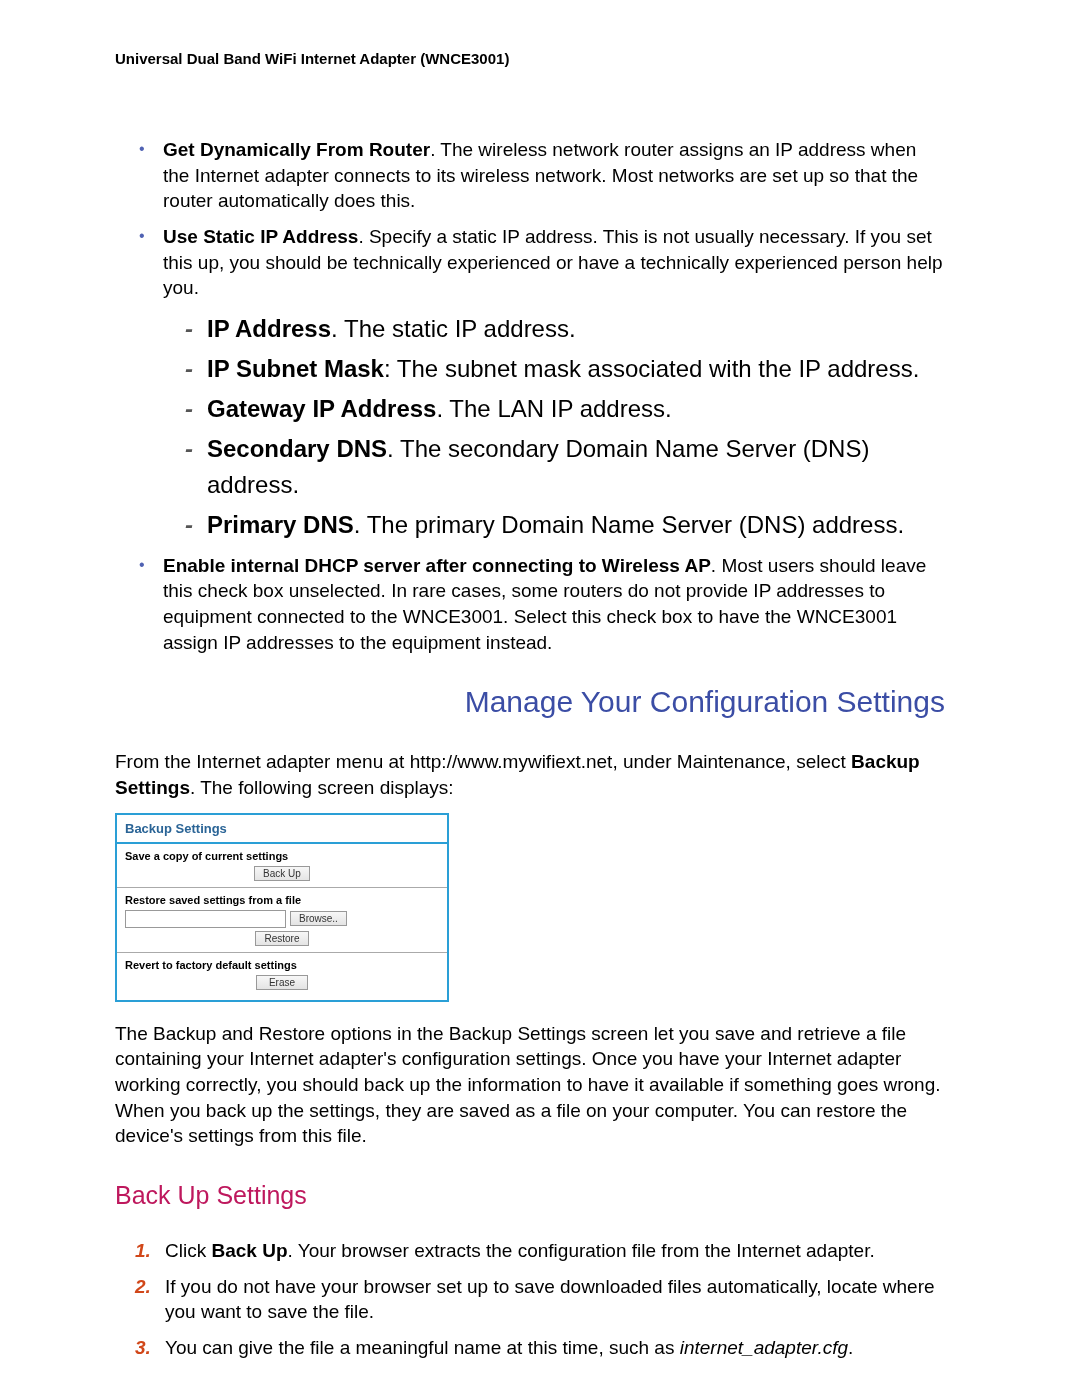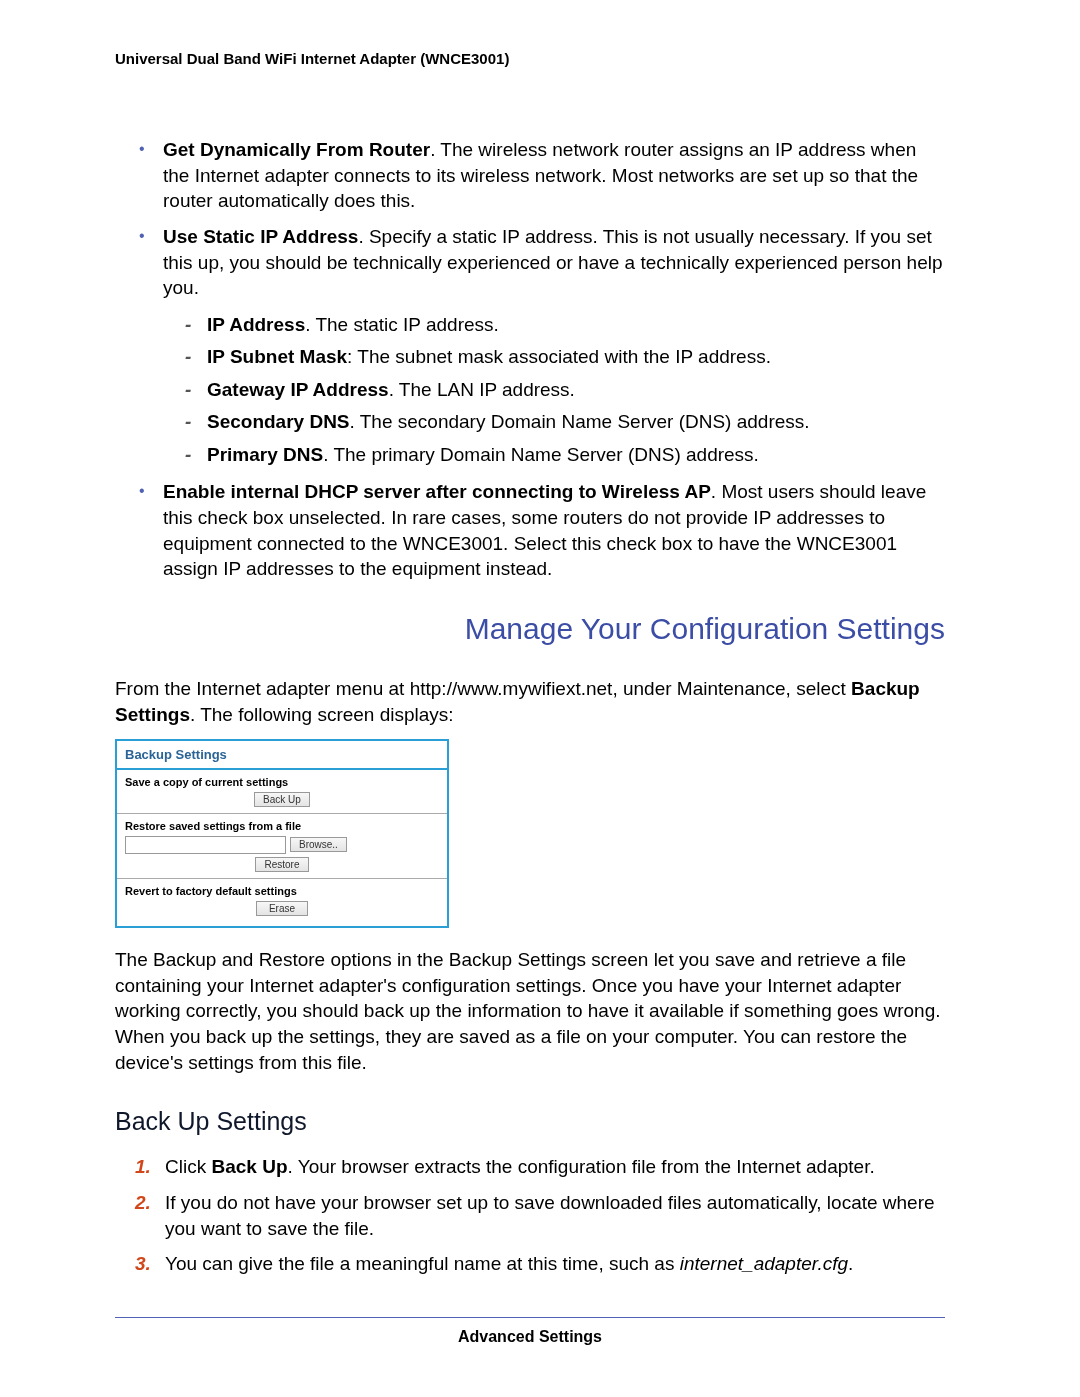--- a/index.html
+++ b/index.html
@@ -46,21 +46,21 @@
     line-height: 1.5;
   }
   .dash-list {
     list-style: none;
     padding-left: 20px;
     margin: 10px 0 10px 0;
   }
   .dash-list > li {
     position: relative;
     padding-left: 24px;
-    font-size: 19px;
+    font-size: 24px;
     line-height: 1.5;
     margin-bottom: 4px;
   }
   .dash-list > li::before {
     content: "-";
     font-style: italic;
     font-weight: bold;
     color: #555;
     position: absolute;
     left: 2px;
@@ -70,24 +70,24 @@
   h2.h2 {
     font-family: Verdana, Geneva, sans-serif;
     color: #3b4da5;
     font-size: 30px;
     font-weight: normal;
     margin: 30px 0 30px -20px;
     text-align: right;
   }
   h3.h3 {
     font-family: Verdana, Geneva, sans-serif;
-    color: #0f172a;
+    color: #be185d;
     font-size: 25px;
     font-weight: normal;
-    margin: 32px 0 18px 0;
+    margin: 32px 0 28px 0;
   }
   .screenshot {
     width: 330px;
     border: 2px solid #2a9fd6;
     background: #fff;
     margin: 12px 0 18px 0;
     font-family: Arial, sans-serif;
     font-size: 11px;
     color: #333;
   }

